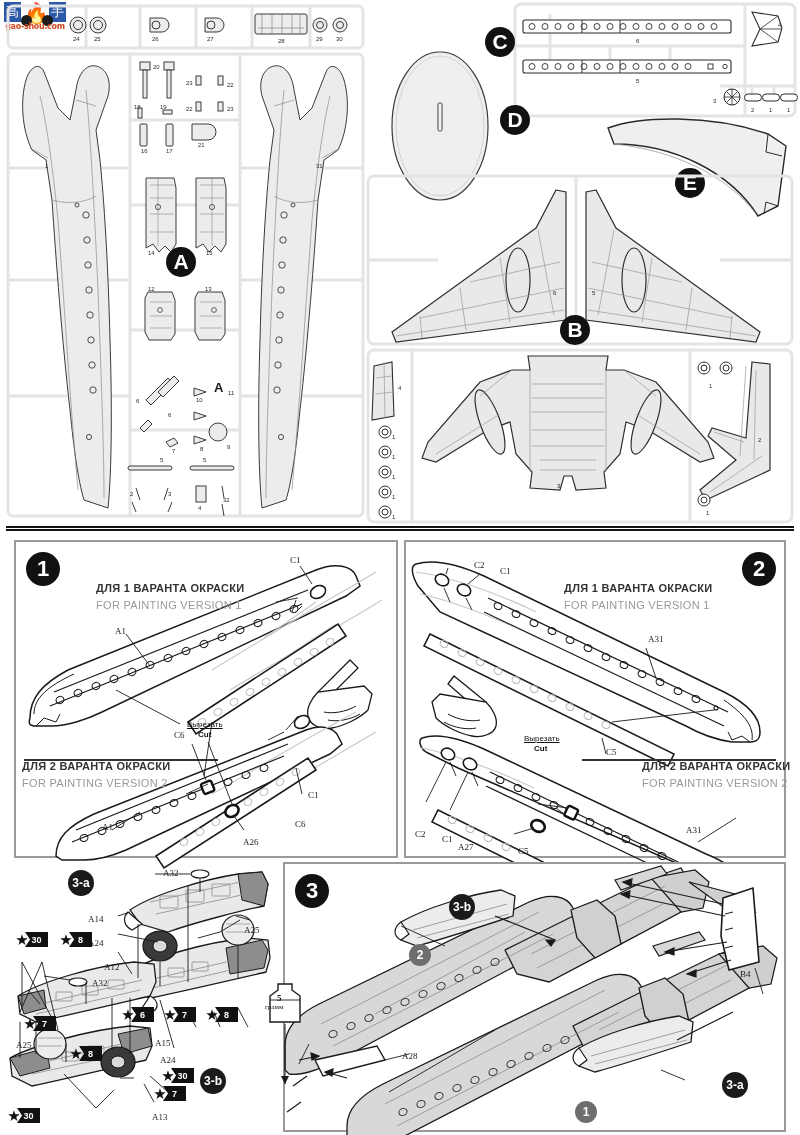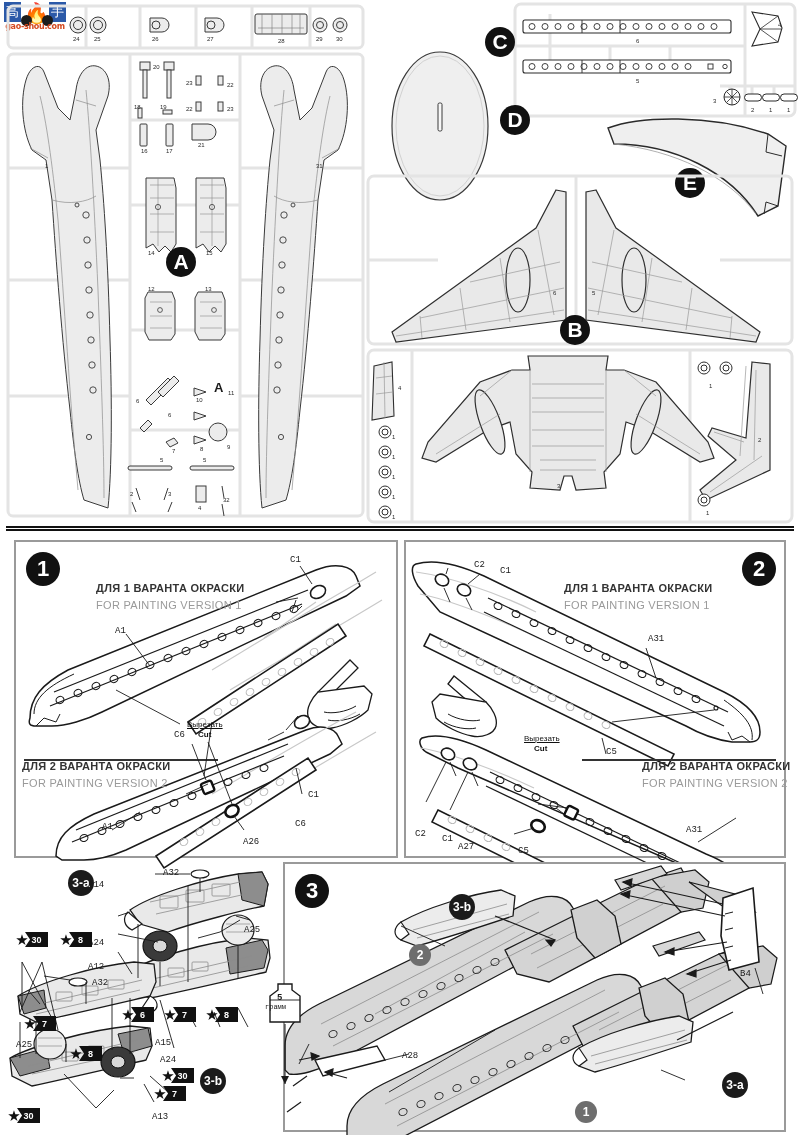--- a/index.html
+++ b/index.html
@@ -92,21 +92,21 @@
     font-size: 11px;
     color: #9a9a9a;
     letter-spacing: .3px;
     white-space: nowrap;
   }
   .callout {
     position: absolute;
     font-size: 9px;
     color: #1a1a1a;
     white-space: nowrap;
-    font-family: Liberation Mono, monospace;
+    font-family: Liberation Serif, serif;
   }
   .cut-ru {
     position: absolute;
     font-size: 8px;
     color: #111;
     text-decoration: underline;
     white-space: nowrap;
   }
   .cut-en {
     position: absolute;
@@ -1042,23 +1042,23 @@
         <path d="M96 246 L114 228 M96 246 L64 212"></path>
         <path d="M168 230 L150 214"></path>
       </g>
     </svg>
   </div>
 
   <div class="sub-badge" style="left:68px;top:870px">3-a</div>
   <div class="sub-badge" style="left:200px;top:1068px">3-b</div>
 
   <div class="callout" style="left:163px;top:868px">A32</div>
-  <div class="callout" style="left:88px;top:880px">A14</div>
+  <div class="callout" style="left:88px;top:914px">A14</div>
   <div class="callout" style="left:88px;top:938px">A24</div>
-  <div class="callout" style="left:88px;top:962px">A12</div>
+  <div class="callout" style="left:104px;top:962px">A12</div>
   <div class="callout" style="left:244px;top:925px">A25</div>
 
   <div class="callout" style="left:92px;top:978px">A32</div>
   <div class="callout" style="left:155px;top:1038px">A15</div>
   <div class="callout" style="left:16px;top:1040px">A25</div>
   <div class="callout" style="left:160px;top:1055px">A24</div>
   <div class="callout" style="left:152px;top:1112px">A13</div>
 
   <div class="starflag" style="left:14px;top:932px">
     <div class="star">★</div>

